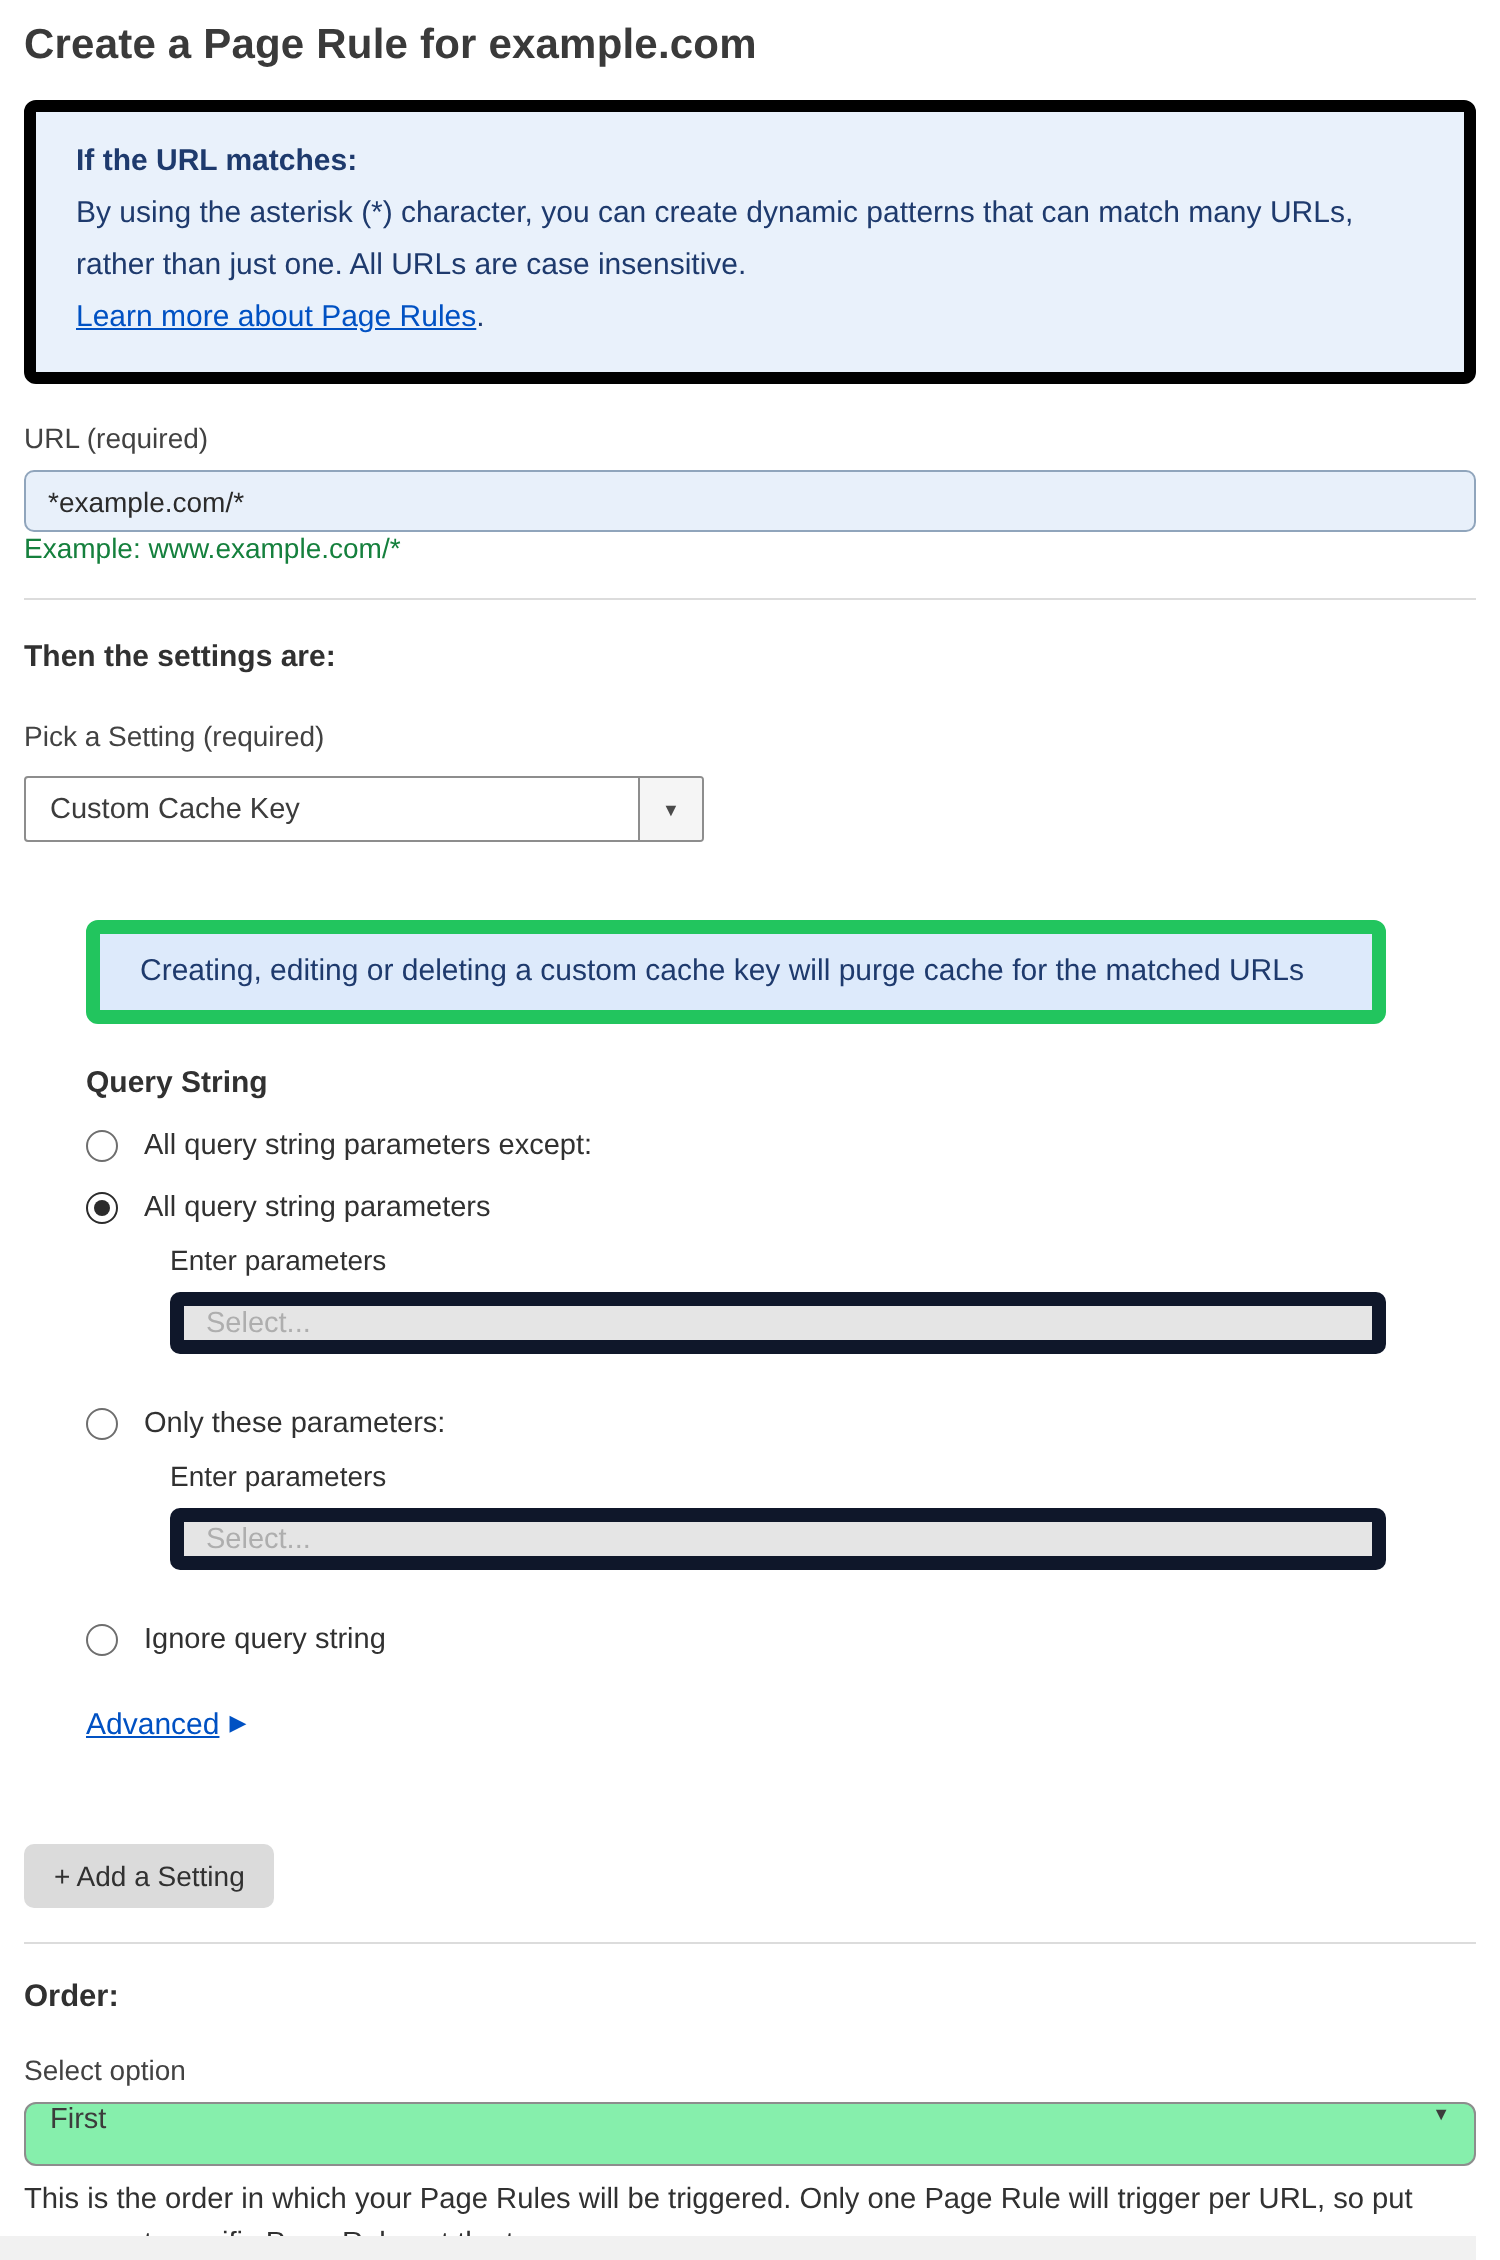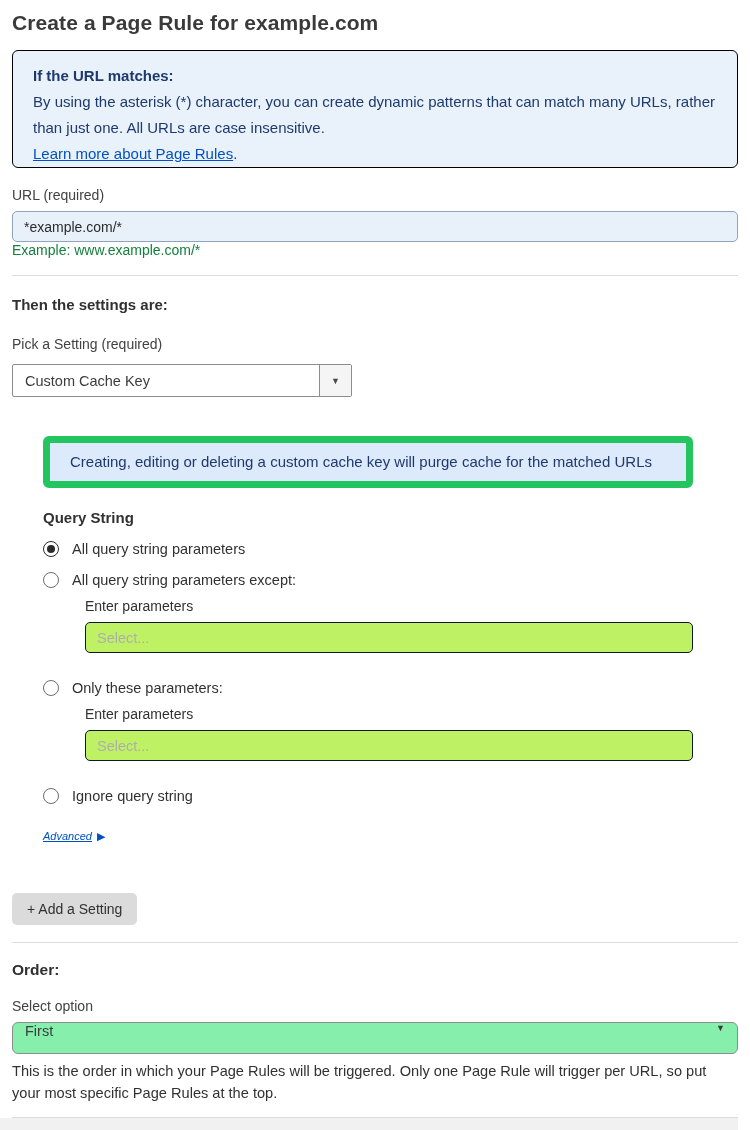--- a/index.html
+++ b/index.html
@@ -1,21 +1,21 @@
 <!DOCTYPE html>
 <html><head>
 <meta charset="utf-8">
 <style>
   * { margin:0; padding:0; box-sizing:border-box; }
   html,body { width:750px; height:1130px; background:#fff; font-family:"Liberation Sans", sans-serif; color:#313131; overflow:hidden; }
   .page { padding:11px 12px 0 12px; position:relative; height:1120px; }
 
   .page-title { font-size:21px; font-weight:700; color:#3a3a3a; letter-spacing:.1px; }
 
-  .info-box { margin-top:15px; background:#e9f1fb; border:1px solid #000000; border-radius:6px; padding:12px 20px 0 20px; color:#1e3a6d; font-size:15px; line-height:26px; }
+  .info-box { margin-top:15px; background:#e9f1fb; border:6px solid #000000; border-radius:6px; padding:12px 20px 14px 20px; color:#1e3a6d; font-size:15px; line-height:26px; }
   .info-box .ib-heading { font-weight:700; }
   .info-box a.link { color:#0051c3; text-decoration:underline; cursor:pointer; }
 
   .field-label { margin-top:19px; font-size:14px; color:#424242; }
   .url-input { margin-top:8px; width:100%; height:31px; background:#e8f0fa; border:1px solid #90a5bc; border-radius:5px; padding:0 11px; font-size:14px; color:#2b2b2b; font-family:"Liberation Sans", sans-serif; }
   .helper { margin-top:0; font-size:14px; color:#15803d; }
 
   hr.divider { border:none; border-top:1px solid #dcdcdc; margin-top:17px; }
 
   .section-heading { margin-top:20px; font-size:15px; font-weight:700; color:#313131; }
@@ -31,27 +31,27 @@
   .qs-heading { margin-top:21px; font-size:15px; font-weight:700; color:#313131; }
 
   .radio-row { display:flex; align-items:center; gap:13px; margin-top:15px; cursor:pointer; }
   .radio { width:16px; height:16px; border-radius:50%; border:1px solid #6e6e6e; background:#fff; position:relative; flex:none; }
   .radio.selected { border-color:#2b2b2b; }
   .radio.selected::after { content:""; position:absolute; inset:3px; border-radius:50%; background:#2b2b2b; }
   .radio-label { font-size:14.5px; color:#313131; }
 
   .sub-block { margin-left:42px; }
   .sub-label { margin-top:10px; font-size:14px; color:#313131; }
-  .param-input { margin-top:8px; width:100%; height:31px; border:1px solid #0f172a; border-radius:5px; padding:0 11px; font-size:14.5px; color:#2b2b2b; background:#bef264; font-family:"Liberation Sans", sans-serif; }
+  .param-input { margin-top:8px; width:100%; height:31px; border:7px solid #0f172a; border-radius:5px; padding:0 11px; font-size:14.5px; color:#2b2b2b; background:#e5e5e5; font-family:"Liberation Sans", sans-serif; }
   .param-input::placeholder { color:#aeaeae; }
 
   .row-gap { margin-top:27px; }
 
   .advanced { margin-top:26px; display:flex; align-items:center; gap:5px; width:max-content; cursor:pointer; }
-  .advanced .adv-text { color:#0051c3; font-size:11px; text-decoration:underline;font-style:italic; }
+  .advanced .adv-text { color:#0051c3; font-size:15px; text-decoration:underline; }
   .advanced .adv-arrow { color:#0051c3; font-size:11px; line-height:1; }
 
   .add-setting-btn { margin-top:51px; display:inline-block; background:#dbdbdb; border:none; border-radius:5px; padding:8px 15px; font-size:14px; color:#313131; font-family:"Liberation Sans", sans-serif; cursor:pointer; }
 
   .order-heading { margin-top:18px; font-size:15.5px; font-weight:700; color:#313131; }
   .order-select { margin-top:8px; width:100%; height:32px; border:1px solid #8d8d8d; border-radius:6px; display:flex; align-items:flex-start; justify-content:space-between; padding:0 12px; background:#86efac; cursor:pointer; }
   .order-select .sel-text { font-size:14.5px; color:#3c3c3c; }
   .order-select .sel-caret { color:#3c3c3c; font-size:9px; }
   .order-helper { margin-top:6px; font-size:14.6px; line-height:22px; color:#313131; max-width:722px; }
 
@@ -85,27 +85,27 @@
     <div class="sel-text">Custom Cache Key</div>
     <div class="sel-caret">▼</div>
   </div>
 
   <div class="setting-body">
     <div class="notice">Creating, editing or deleting a custom cache key will purge cache for the matched URLs</div>
 
     <div class="qs-heading">Query String</div>
 
     <div class="radio-row">
-      <span class="radio selected"></span>
-      <span class="radio-label">All query string parameters</span>
+      <span class="radio"></span>
+      <span class="radio-label">All query string parameters except:</span>
     </div>
 
     <div class="radio-row">
-      <span class="radio"></span>
-      <span class="radio-label">All query string parameters except:</span>
+      <span class="radio selected"></span>
+      <span class="radio-label">All query string parameters</span>
     </div>
     <div class="sub-block">
       <div class="sub-label">Enter parameters</div>
       <input class="param-input" type="text" placeholder="Select..." style="">
     </div>
 
     <div class="radio-row row-gap">
       <span class="radio"></span>
       <span class="radio-label">Only these parameters:</span>
     </div>

